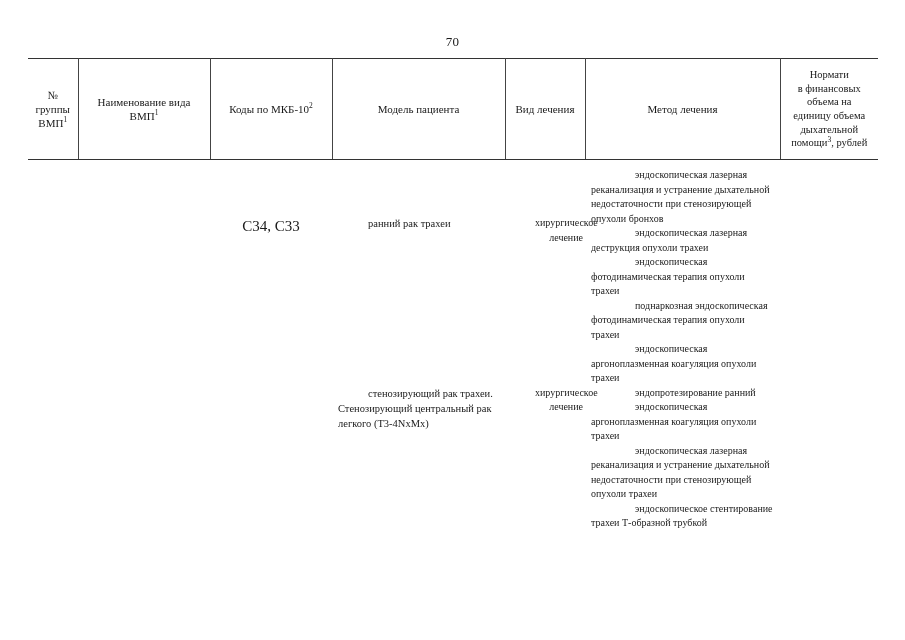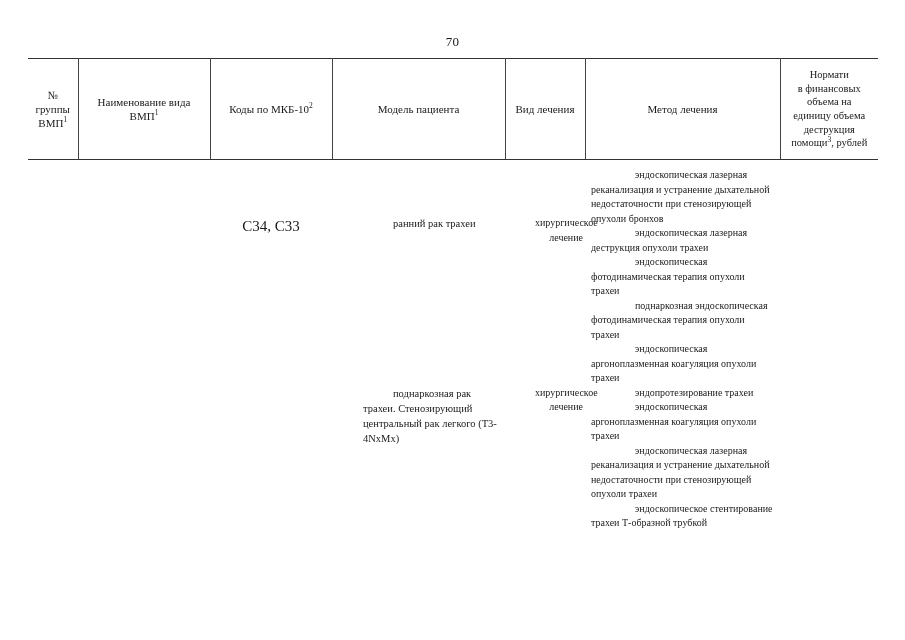--- a/index.html
+++ b/index.html
@@ -107,21 +107,20 @@
   }
 
   
   .model-text {
     display: block;
     font-size: 10.5px;
     line-height: 1.45;
     text-indent: 30px;
     text-align: left;
     padding: 0 4px 0 6px;
-    margin-left: 25px;
   }
 
   
   .type-text {
     display: block;
     font-size: 10px;
     line-height: 1.45;
     text-align: right;
     text-indent: 28px;
     padding: 0 2px 0 2px;
@@ -192,21 +191,21 @@
 
           <th>
             <span>Метод лечения</span>
           </th>
 
           <th class="last norm-cell">
             <span class="hdr-line">Нормати</span>
             <span class="hdr-line">в финансовых</span>
             <span class="hdr-line">объема на</span>
             <span class="hdr-line">единицу объема</span>
-            <span class="hdr-line">деструкция</span>
+            <span class="hdr-line">дыхательной</span>
             <span class="hdr-line"><span>помощи</span><sup>3</sup><span>, рублей</span></span>
           </th>
 
         </tr>
       </thead>
 
       <tbody>
 
         <tr>
           <td></td>
@@ -240,30 +239,30 @@
 
           <td></td>
         </tr>
 
         <tr>
           <td></td>
           <td></td>
           <td></td>
 
           <td>
-            <span class="model-text">поднаркозная рак трахеи. Стенозирующий центральный рак легкого (Т3-4NxMx)</span>
+            <span class="model-text">стенозирующий рак трахеи. Стенозирующий центральный рак легкого (Т3-4NxMx)</span>
           </td>
 
           <td>
             <span class="type-text">хирургическое лечение</span>
           </td>
 
           <td>
             <ul class="method-list">
-              <li class="method-item">эндопротезирование трахеи</li>
+              <li class="method-item">эндопротезирование ранний</li>
               <li class="method-item">эндоскопическая аргоноплазменная коагуляция опухоли трахеи</li>
               <li class="method-item">эндоскопическая лазерная реканализация и устранение дыхательной недостаточности при стенозирующей опухоли трахеи</li>
               <li class="method-item">эндоскопическое стентирование трахеи Т-образной трубкой</li>
             </ul>
           </td>
 
           <td></td>
         </tr>
 
       </tbody>

